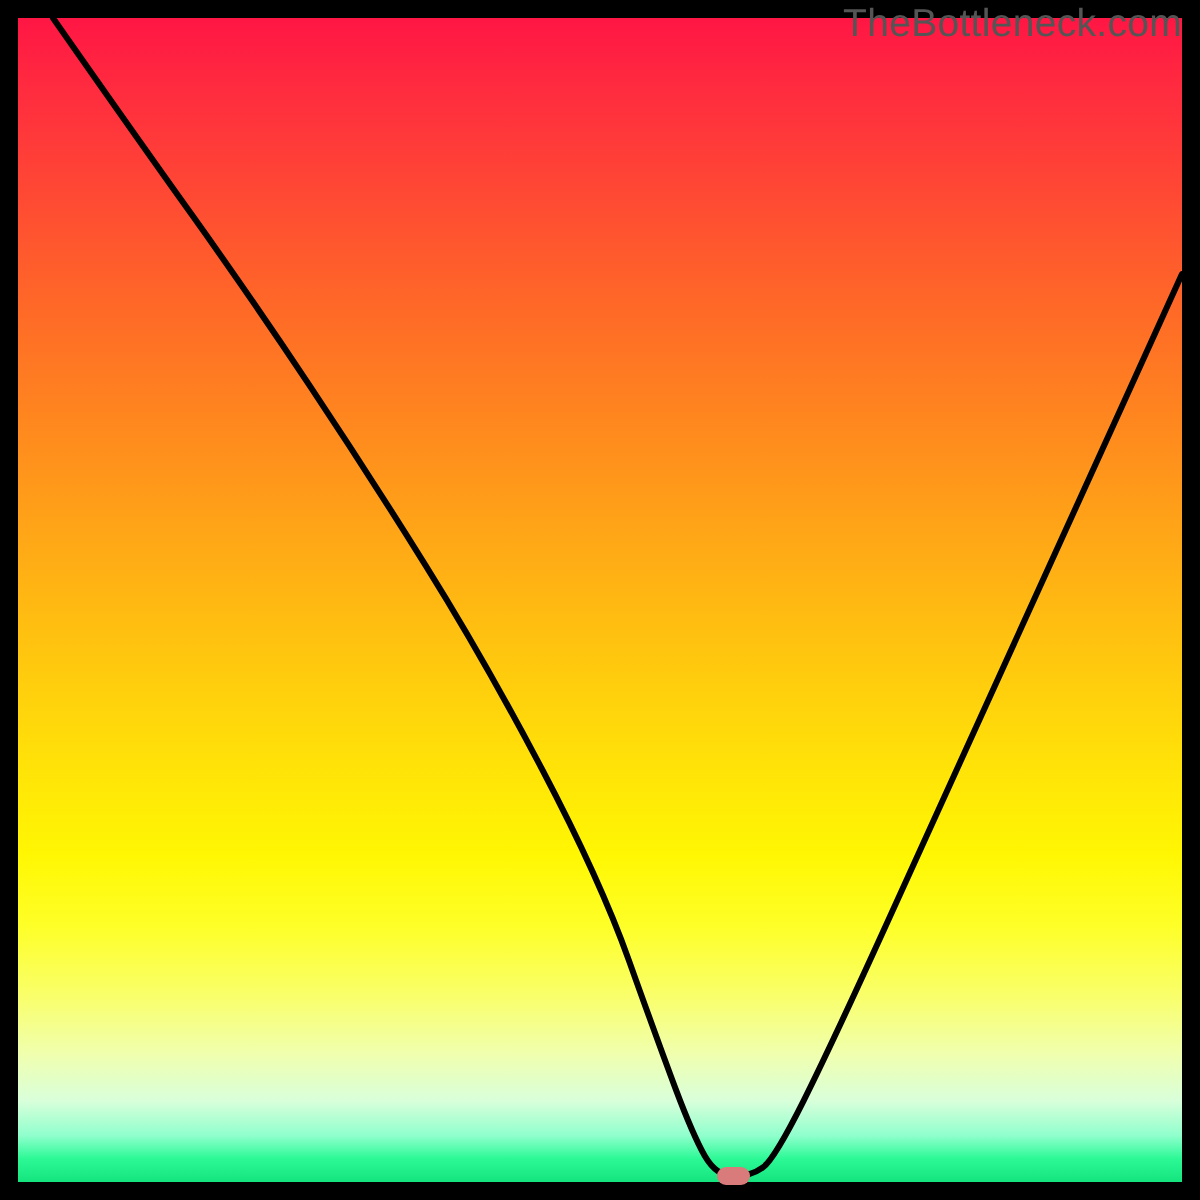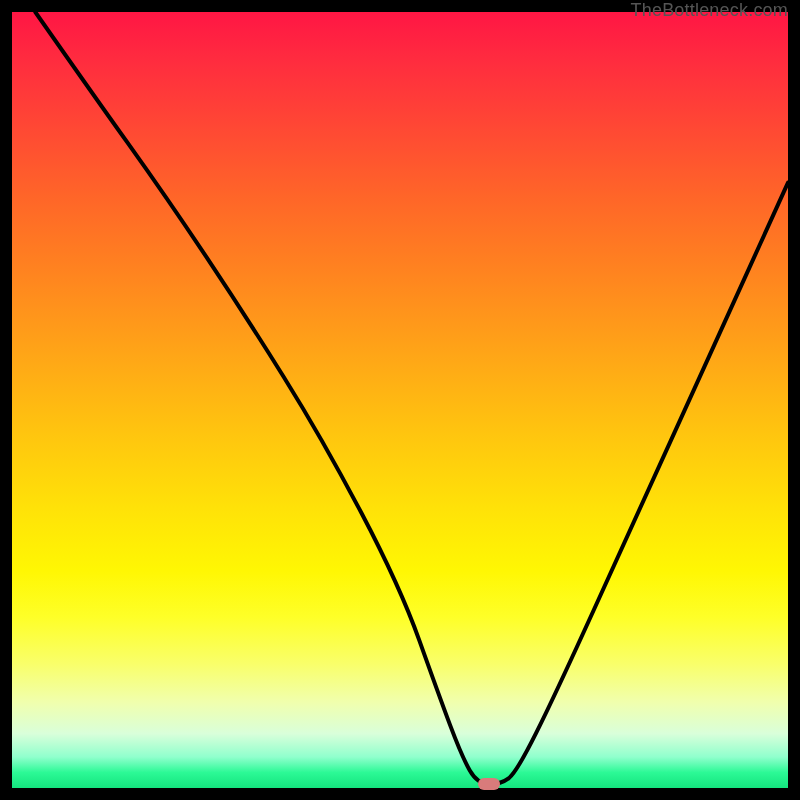--- a/index.html
+++ b/index.html
@@ -39,21 +39,21 @@
       #90ffcd 96%,
       #2cf996 98%,
       #14e47e 100%
     );
   }
   .watermark {
     position: absolute;
     top: 0px;
     right: 12px;
     color: #555;
-    font-size: 18px;
+    font-size: 26px;
     font-weight: 500;
     letter-spacing: 0.2px;
     margin-left: 46px;
   }
   svg.curve {
     position: absolute;
     left: 12px;
     top: 12px;
     width: 776px;
     height: 776px;

